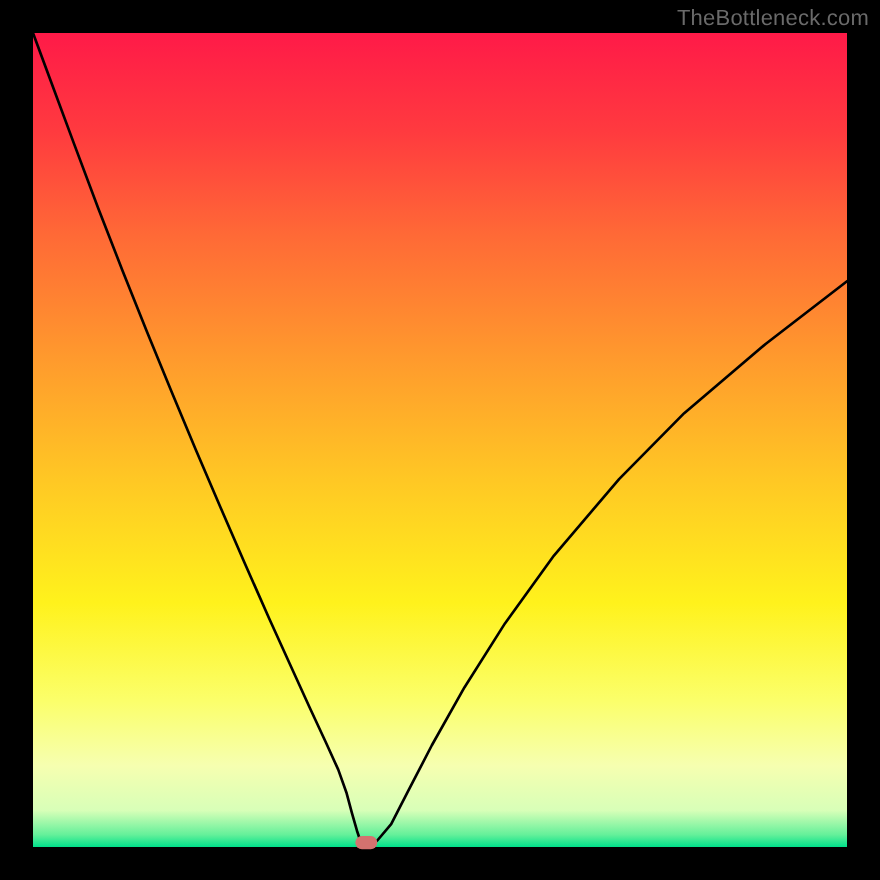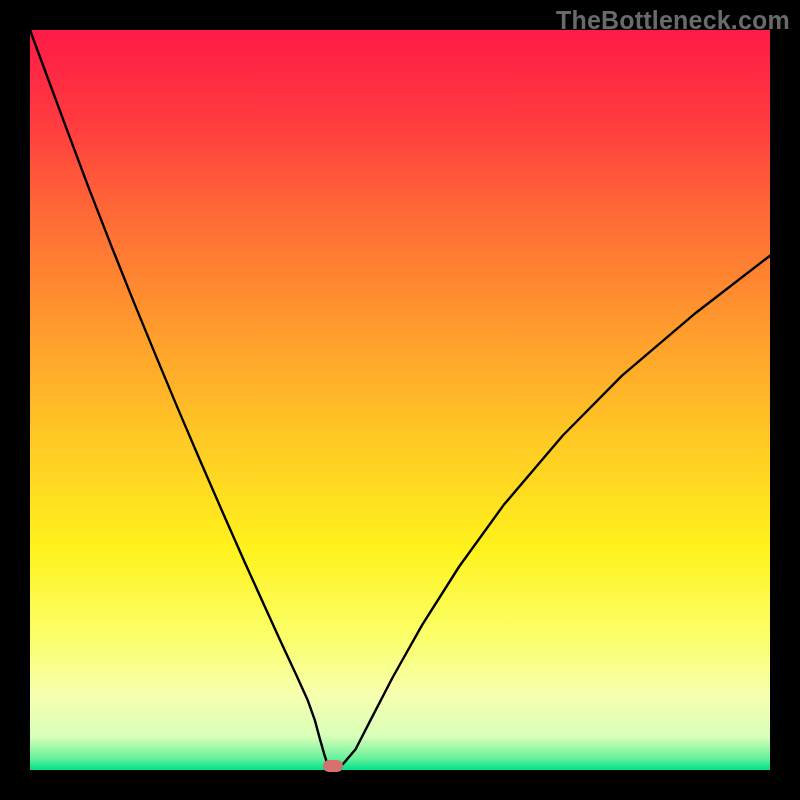--- a/index.html
+++ b/index.html
@@ -39,22 +39,22 @@
     top: 0;
     width: 100%;
     height: 100%;
     overflow: visible;
   }
   .watermark {
     position: absolute;
     top: 6px;
     right: 10px;
     color: #6a6a6a;
-    font-size: 25px;
-    font-weight: 700;
+    font-size: 20px;
+    font-weight: 400;
     letter-spacing: 0.2px;
   }
   .marker {
     position: absolute;
     width: 20px;
     height: 12px;
     border-radius: 6px;
     transform: translate(-50%, -50%);
   }
 </style>

